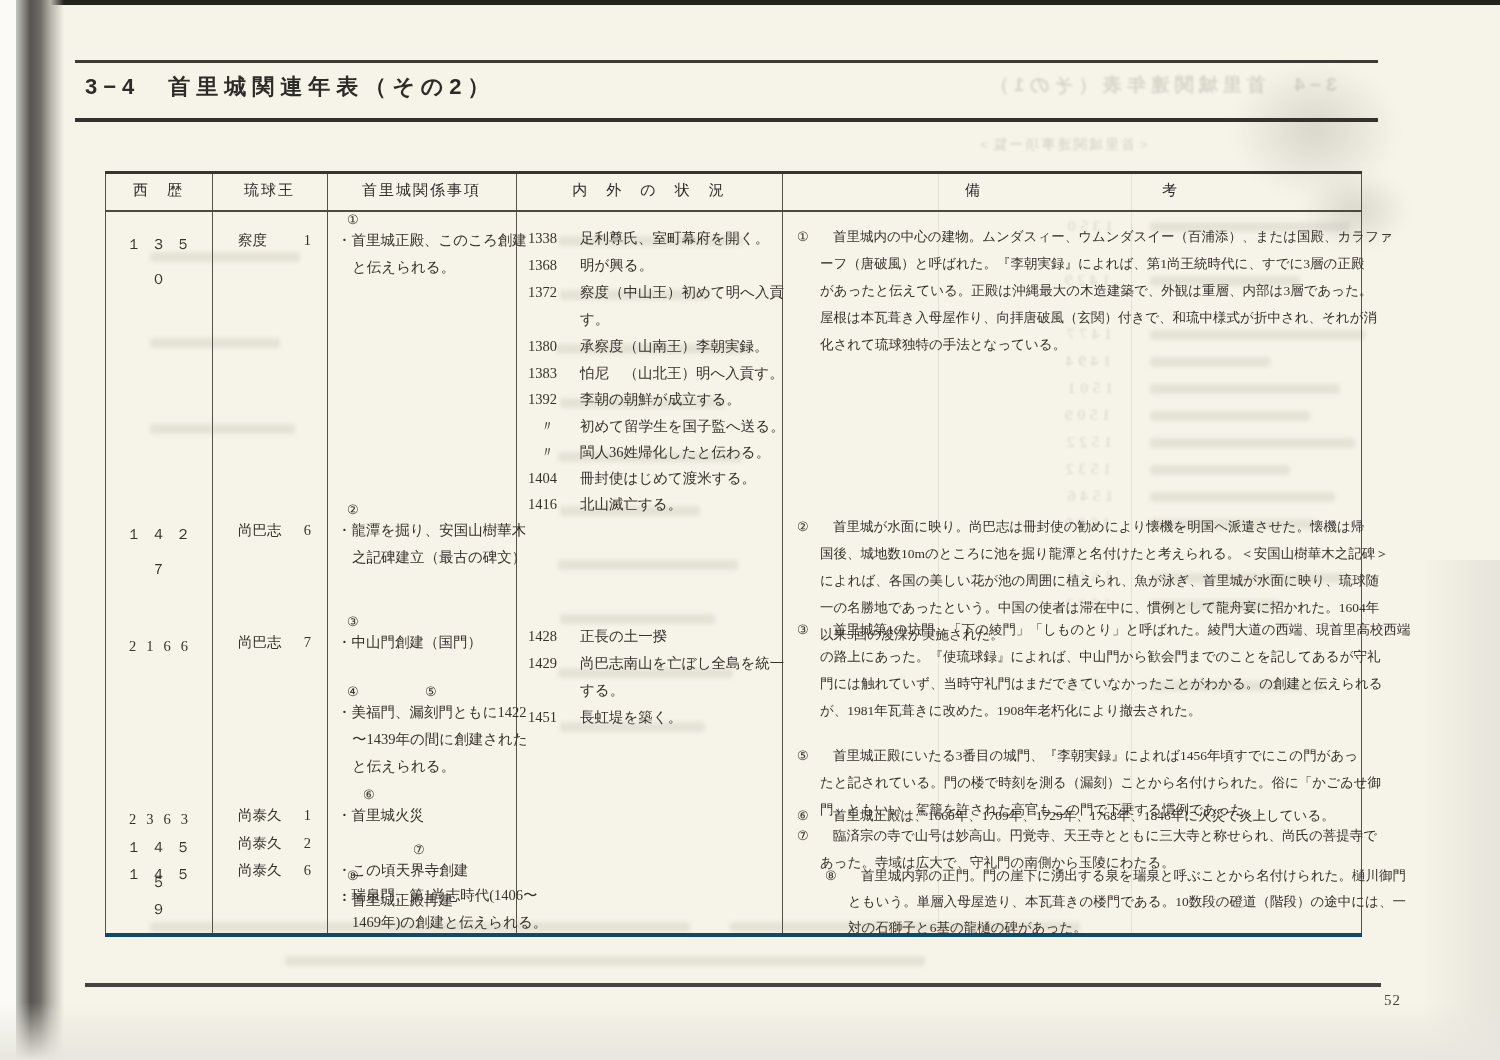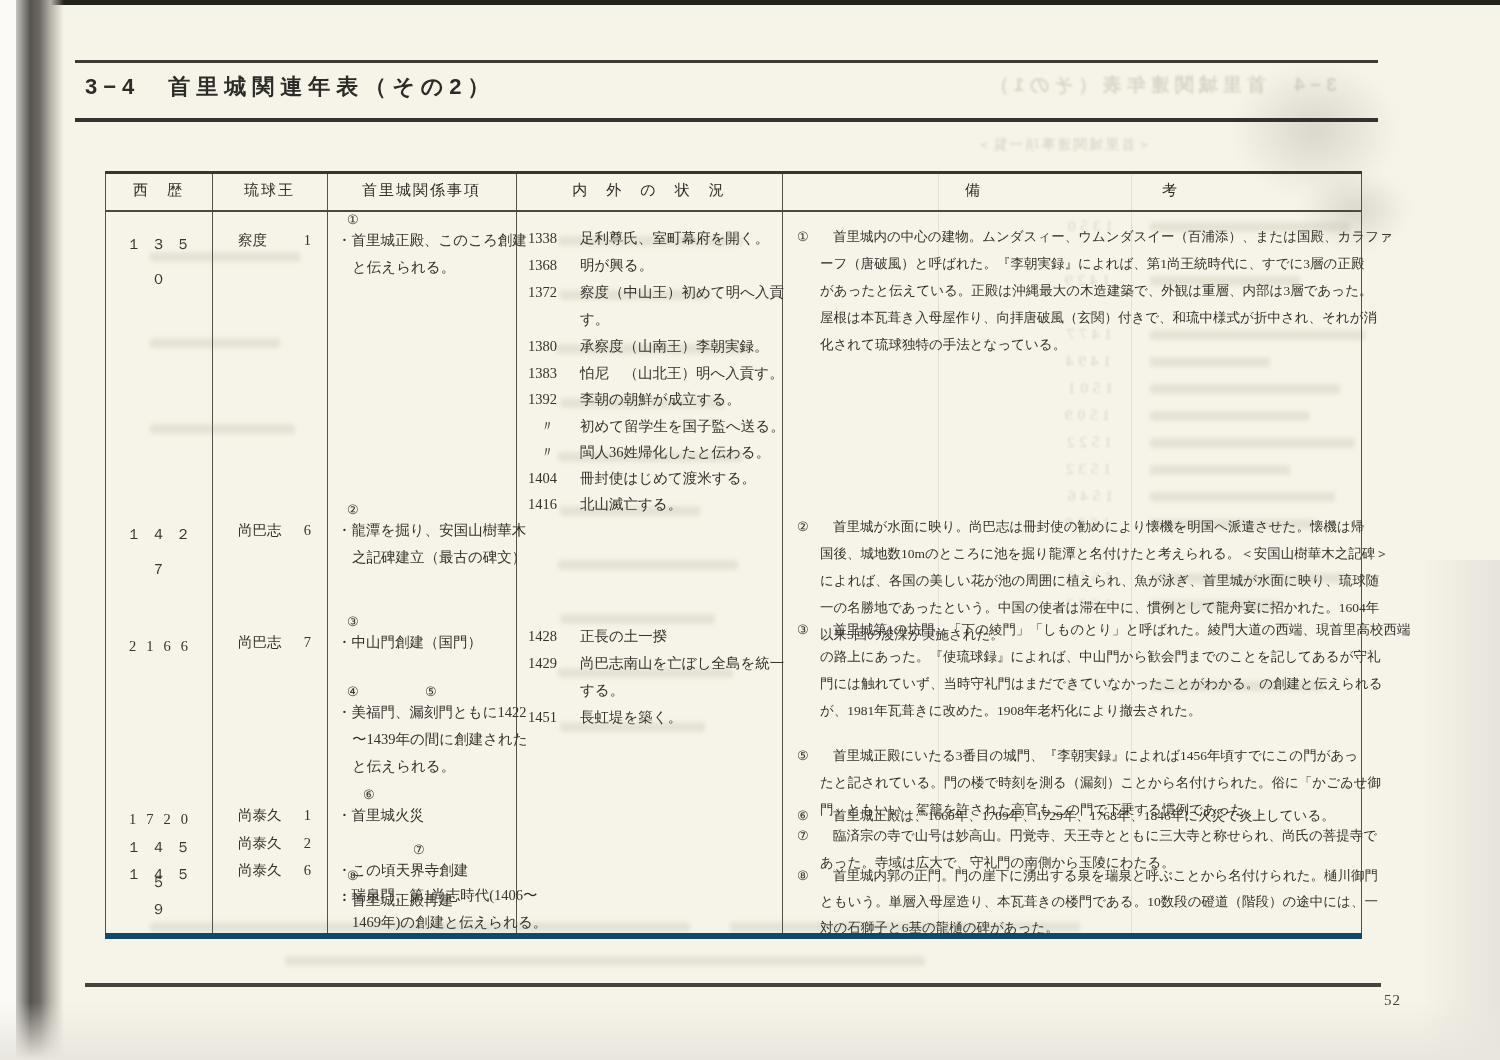--- a/index.html
+++ b/index.html
@@ -37,21 +37,21 @@
   .bleedtext{position:absolute;transform:scaleX(-1);color:#908e7f;opacity:.38;
     filter:blur(1px);white-space:nowrap;}
   .bleed-title{font-family:"Liberation Sans","DejaVu Sans",sans-serif;
     font-size:19px;font-weight:bold;letter-spacing:5px;opacity:.30;}
   .bleed-sub{font-size:14px;letter-spacing:2px;opacity:.34;}
   .bleedrow{font-size:15px;letter-spacing:5px;opacity:.30;}
   .bar{position:absolute;height:10px;background:#b4b2a3;opacity:.26;filter:blur(2px);border-radius:3px;}
 
   
   .table{position:absolute;left:105px;top:171px;width:1257px;height:759px;
-    border-top:3px solid #38352f;border-bottom:6px solid #0c4a6e;}
+    border-top:3px solid #38352f;border-bottom:4px solid #0c4a6e;}
   .vl{position:absolute;top:0;bottom:0;width:1px;background:#55514a;}
   .vl-ghost{position:absolute;top:0;bottom:0;width:1px;background:#8e8c7f;opacity:.18;}
   .hline{position:absolute;left:0;right:0;top:36px;height:2px;background:#4c4842;}
   .th{position:absolute;top:7px;text-align:center;font-size:15px;letter-spacing:2px;color:#2f2d29;}
   .th-notes{display:flex;justify-content:center;gap:180px;}
 
   .col{position:absolute;top:0;height:100%;}
   .ycell{position:absolute;width:100%;text-align:center;font-size:14.5px;
     letter-spacing:10px;padding-left:10px;box-sizing:border-box;line-height:35px;}
   .kcell{position:absolute;left:26px;right:16px;display:flex;justify-content:space-between;
@@ -59,21 +59,21 @@
   .event{position:absolute;left:10px;right:0;font-size:14.5px;}
   .eline{line-height:27px;white-space:nowrap;}
   .eline.cont{padding-left:15px;}
   .emark{position:absolute;font-size:13px;line-height:13px;color:#35312c;}
   .srow{position:absolute;left:12px;white-space:nowrap;font-size:14.5px;line-height:26px;}
   .syear{display:inline-block;width:42px;}
   .stext{margin-left:10px;}
   .note{position:absolute;left:15px;right:6px;font-size:13.5px;}
   .nl{line-height:27px;white-space:nowrap;}
   .nl.cont{padding-left:23px;}
-  .nl.tight{line-height:26px;}
+  .nl.tight{line-height:26px;margin-left:28px;}
   .nmark{display:inline-block;width:24px;margin-right:12px;font-size:13px;}
 </style>
 </head>
 <body>
 
 <div class="page">
 
   <div class="top-edge"></div>
   <div class="edge-left"></div>
   <div class="binding"></div>
@@ -153,21 +153,21 @@
     <div class="th" style="left:411px;width:266px;">内　外　の　状　況</div>
     <div class="th th-notes" style="left:677px;width:580px;">
       <span>備</span>
       <span>考</span>
     </div>
 
     <div class="col" style="left:0;width:107px;">
       <div class="ycell" style="top:53px;">１３５０</div>
       <div class="ycell" style="top:343px;">１４２７</div>
       <div class="ycell" style="top:455px;">2166</div>
-      <div class="ycell" style="top:628px;">1720</div>
+      <div class="ycell" style="top:628px;">2363</div>
       <div class="ycell" style="top:656px;">１４５５</div>
       <div class="ycell" style="top:683px;font-family:Liberation Serif, serif;">１４５９</div>
     </div>
 
     <div class="col" style="left:107px;width:115px;">
       <div class="kcell" style="top:53px;">
         <span>察度</span>
           <span>1</span>
       </div>
       <div class="kcell" style="top:343px;">

